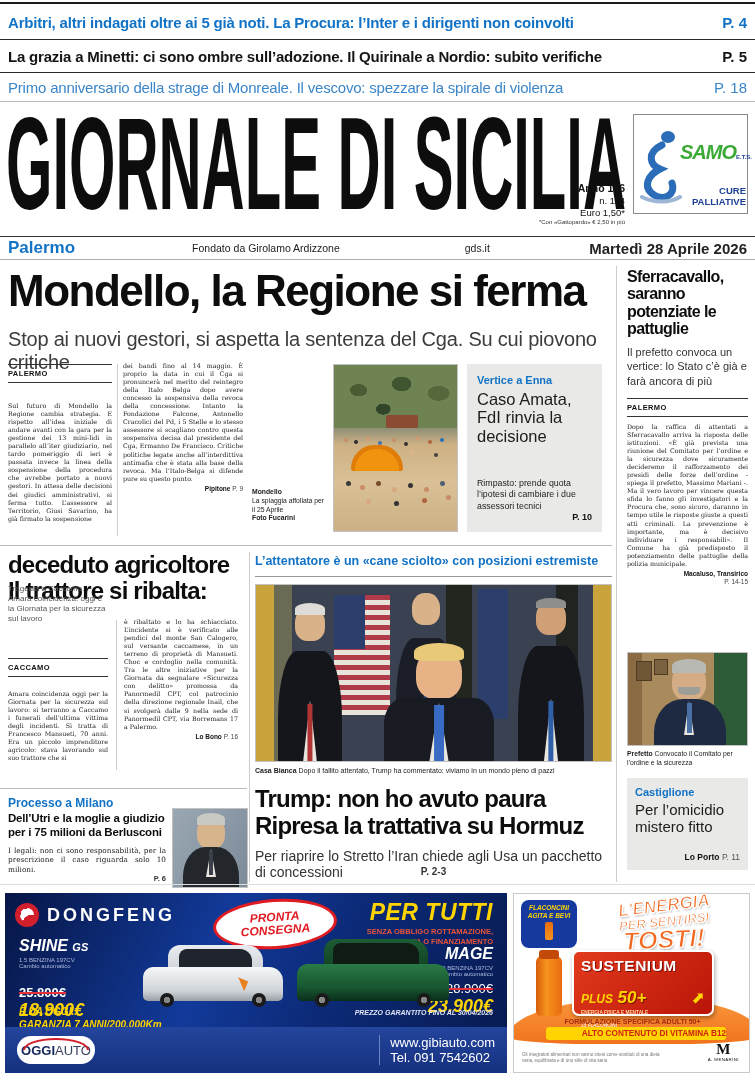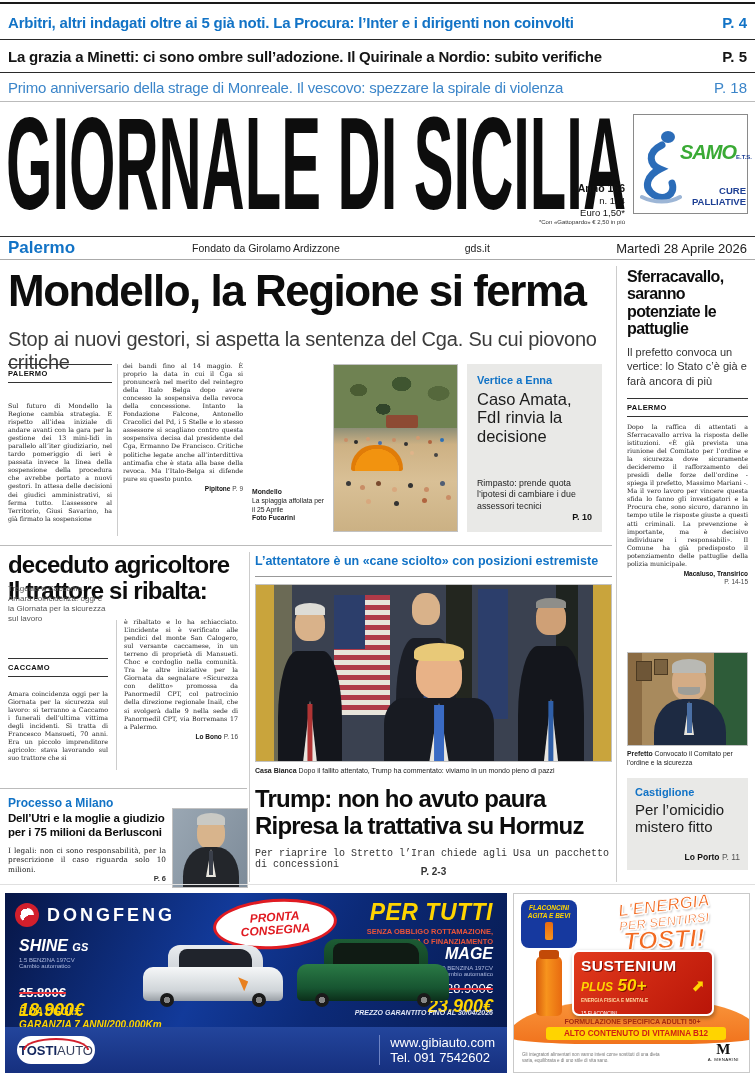--- a/index.html
+++ b/index.html
@@ -102,21 +102,21 @@
       border-bottom:none;border-radius:50% 50% 0 0/100% 100% 0 0;}
 
   .ad-sus{background:#fff;border:1px solid #c9c9c9;box-sizing:border-box;overflow:hidden;}
   .sus-badge{background:#16399f;border-radius:8px;color:#ffd400;font-weight:800;font-style:italic;
       text-align:center;line-height:1.25;box-sizing:border-box;padding:4px 2px;}
   .arc{color:#f26a21;font-weight:800;font-style:italic;-webkit-text-stroke:1px #fff;
       text-shadow:0 1px 0 #fff,0 -1px 0 #fff,1px 0 0 #fff,-1px 0 0 #fff,1px 2px 2px rgba(0,0,0,.25);}
   .sus-box{background:linear-gradient(135deg,#e23a1c,#b91508);border-radius:7px;border:2px solid #fff;
       box-shadow:1px 2px 4px rgba(0,0,0,.35);box-sizing:border-box;padding:5px 7px;color:#fff;}
   .sus-band{background:linear-gradient(180deg,#f9953b,#f1731d);border-radius:55% 45% 40% 40%/100% 90% 20% 20%;}
-  .pill{background:#ffd400;border-radius:3px;color:#d01f14;font-weight:800;text-align:center;}
+  .pill{background:#ffd400;border-radius:3px;color:#d01f14;font-weight:800;text-align:right;}
 </style>
 </head>
 <body>
 
 <div class="page">
 
   <div class="abs" style="left:0;top:2px;width:755px;height:2px;background:#1a1a1a;"></div>
 
   <div class="abs strip" style="top:6px;height:34px;border-bottom:1px solid #2a2a2a;">
     <span class="t blue">Arbitri, altri indagati oltre ai 5 già noti. La Procura: l’Inter e i dirigenti non coinvolti</span>
@@ -154,21 +154,21 @@
     <div class="n">n. 114</div>
     <div class="n">Euro 1,50*</div>
     <div class="note">*Con «Gattopardo» € 2,50 in più</div>
   </div>
 
   <div class="abs" style="left:0;top:236px;width:755px;height:24px;border-top:1px solid #333;border-bottom:1px solid #aaa;
               display:flex;align-items:center;box-sizing:border-box;padding:0 8px;">
     <span class="blue" style="font-weight:800;font-size:17px;">Palermo</span>
     <span style="font-size:10.5px;color:#222;margin-left:117px;">Fondato da Girolamo Ardizzone</span>
     <span style="font-size:10.5px;color:#222;margin-left:125px;">gds.it</span>
-    <span style="font-size:13px;color:#222;margin-left:auto;">Martedì 28 Aprile 2026</span>
+    <span style="font-size:15px;color:#222;margin-left:auto;font-weight:bold;">Martedì 28 Aprile 2026</span>
   </div>
 
   <div class="abs" style="left:8px;top:266px;width:604px;font-weight:800;font-size:44px;letter-spacing:-1.5px;color:#0d0d0d;">Mondello, la Regione si ferma</div>
   <div class="abs" style="left:8px;top:328px;width:604px;font-size:20px;font-weight:400;color:#3c3c3c;letter-spacing:-0.2px;">Stop ai nuovi gestori, si aspetta la sentenza del Cga. Su cui piovono critiche</div>
 
   <div class="abs vr" style="left:616px;top:266px;height:616px;"></div>
 
   <div class="abs kicker" style="left:8px;top:364px;width:104px;">PALERMO</div>
   <div class="abs body-txt" style="left:8px;top:402px;width:104px;">Sul futuro di Mondello la Regione cambia strategia. E rispetto all’idea iniziale di andare avanti con la gara per la gestione dei 13 mini-lidi in parallelo all’iter giudiziario, nel tardo pomeriggio di ieri è passata invece la linea della sospensione della procedura che avrebbe portato a nuovi gestori. In attesa delle decisioni dei giudici amministrativi, si ferma tutto. L’assessore al Territorio, Giusi Savarino, ha già firmato la sospensione</div>
 
@@ -313,21 +313,21 @@
 
   <div class="abs caption" style="left:255px;top:766px;width:357px;font-size:7px;white-space:nowrap;">
     <b>Casa Bianca</b>
     <span>Dopo il fallito attentato, Trump ha commentato: viviamo in un mondo pieno di pazzi</span>
   </div>
 
   <div class="abs" style="left:255px;top:786px;width:357px;font-weight:800;font-size:24px;line-height:1.12;letter-spacing:-0.8px;color:#0d0d0d;">
     <div>Trump: non ho avuto paura</div>
     <div>Ripresa la trattativa su Hormuz</div>
   </div>
-  <div class="abs" style="left:255px;top:848px;width:357px;font-size:10px;color:#333;font-family:Liberation Mono, monospace;">Per riaprire lo Stretto l’Iran chiede agli Usa un pacchetto di concessioni</div>
+  <div class="abs" style="left:255px;top:848px;width:357px;font-size:14px;color:#333;">Per riaprire lo Stretto l’Iran chiede agli Usa un pacchetto di concessioni</div>
   <div class="abs" style="left:255px;top:866px;width:357px;text-align:center;font-weight:bold;font-size:10px;color:#333;">P. 2-3</div>
 
   <div class="abs hr" style="left:0;top:884px;width:755px;background:#e0e0e0;"></div>
 
   <div class="abs ad-dong" style="left:5px;top:893px;width:502px;height:180px;">
     <div class="abs" style="left:10px;top:10px;display:flex;align-items:center;gap:8px;">
       <div class="dong-logo"></div>
       <span style="color:#fff;font-weight:800;font-size:18px;letter-spacing:3px;">DONGFENG</span>
     </div>
     <div class="abs oval-badge" style="left:208px;top:6px;width:118px;height:44px;font-size:12px;line-height:1.1;">
@@ -373,21 +373,21 @@
     </div>
 
     <div class="abs" style="left:14px;top:112px;color:#ffd400;font-weight:800;font-style:italic;font-size:10px;line-height:1.3;">
       <div>E DA OGGI...</div>
       <div>GARANZIA 7 ANNI/200.000Km</div>
     </div>
     <div class="abs" style="right:14px;top:116px;color:#dfe5f5;font-weight:700;font-style:italic;font-size:7px;">PREZZO GARANTITO FINO AL 30/04/2026</div>
 
     <div class="abs" style="left:0;bottom:0;width:502px;height:46px;background:linear-gradient(180deg,#23459c,#16307f);display:flex;align-items:center;box-sizing:border-box;padding:0 12px;">
       <div class="gibi" style="width:78px;height:28px;font-size:13px;">
-        <span>TOSTI</span>
+        <span>OGGI</span>
           <i>AUTO</i>
       </div>
       <div style="width:1px;height:30px;background:#6d83c4;margin:0 10px 0 auto;"></div>
       <div style="color:#fff;">
         <div style="font-size:13px;">www.gibiauto.com</div>
         <div style="font-size:13px;">Tel. 091 7542602</div>
       </div>
     </div>
   </div>
 
@@ -404,21 +404,21 @@
     </div>
 
     <div class="abs sus-band" style="left:-6px;top:106px;width:250px;height:44px;"></div>
 
     <div class="abs" style="left:22px;top:62px;width:26px;height:60px;background:linear-gradient(90deg,#d85c0c,#f7941d 40%,#e86a10);border-radius:6px 6px 5px 5px;">
       <div style="position:absolute;left:3px;top:-6px;width:20px;height:9px;background:#c24a08;border-radius:3px;"></div>
     </div>
 
     <div class="abs sus-box" style="left:58px;top:56px;width:142px;height:66px;">
       <div style="font-weight:800;font-size:15.5px;letter-spacing:.5px;text-shadow:1px 1px 0 #7a0d05;">SUSTENIUM</div>
-      <div style="margin-top:1px;">
+      <div style="margin-top:13px;">
         <span class="y" style="font-weight:800;font-style:italic;font-size:12px;">PLUS</span>
         <span class="y" style="font-weight:800;font-style:italic;font-size:17px;text-shadow:1px 1px 0 #7a0d05;">50+</span>
         <span style="float:right;color:#ffd400;font-size:16px;">⬈</span>
       </div>
       <div style="font-size:4.8px;color:#ffd9a0;font-weight:700;margin-top:2px;">ENERGIA FISICA E MENTALE</div>
       <div style="font-size:4.8px;color:#fff;margin-top:8px;">15 FLACONCINI</div>
     </div>
 
     <div class="abs" style="left:0;top:124px;width:237px;text-align:center;color:#a32b0e;font-weight:800;font-size:7px;">FORMULAZIONE SPECIFICA ADULTI 50+</div>
     <div class="abs pill" style="left:32px;top:133px;width:180px;padding:2px 0;font-size:8.2px;">ALTO CONTENUTO DI VITAMINA B12</div>

